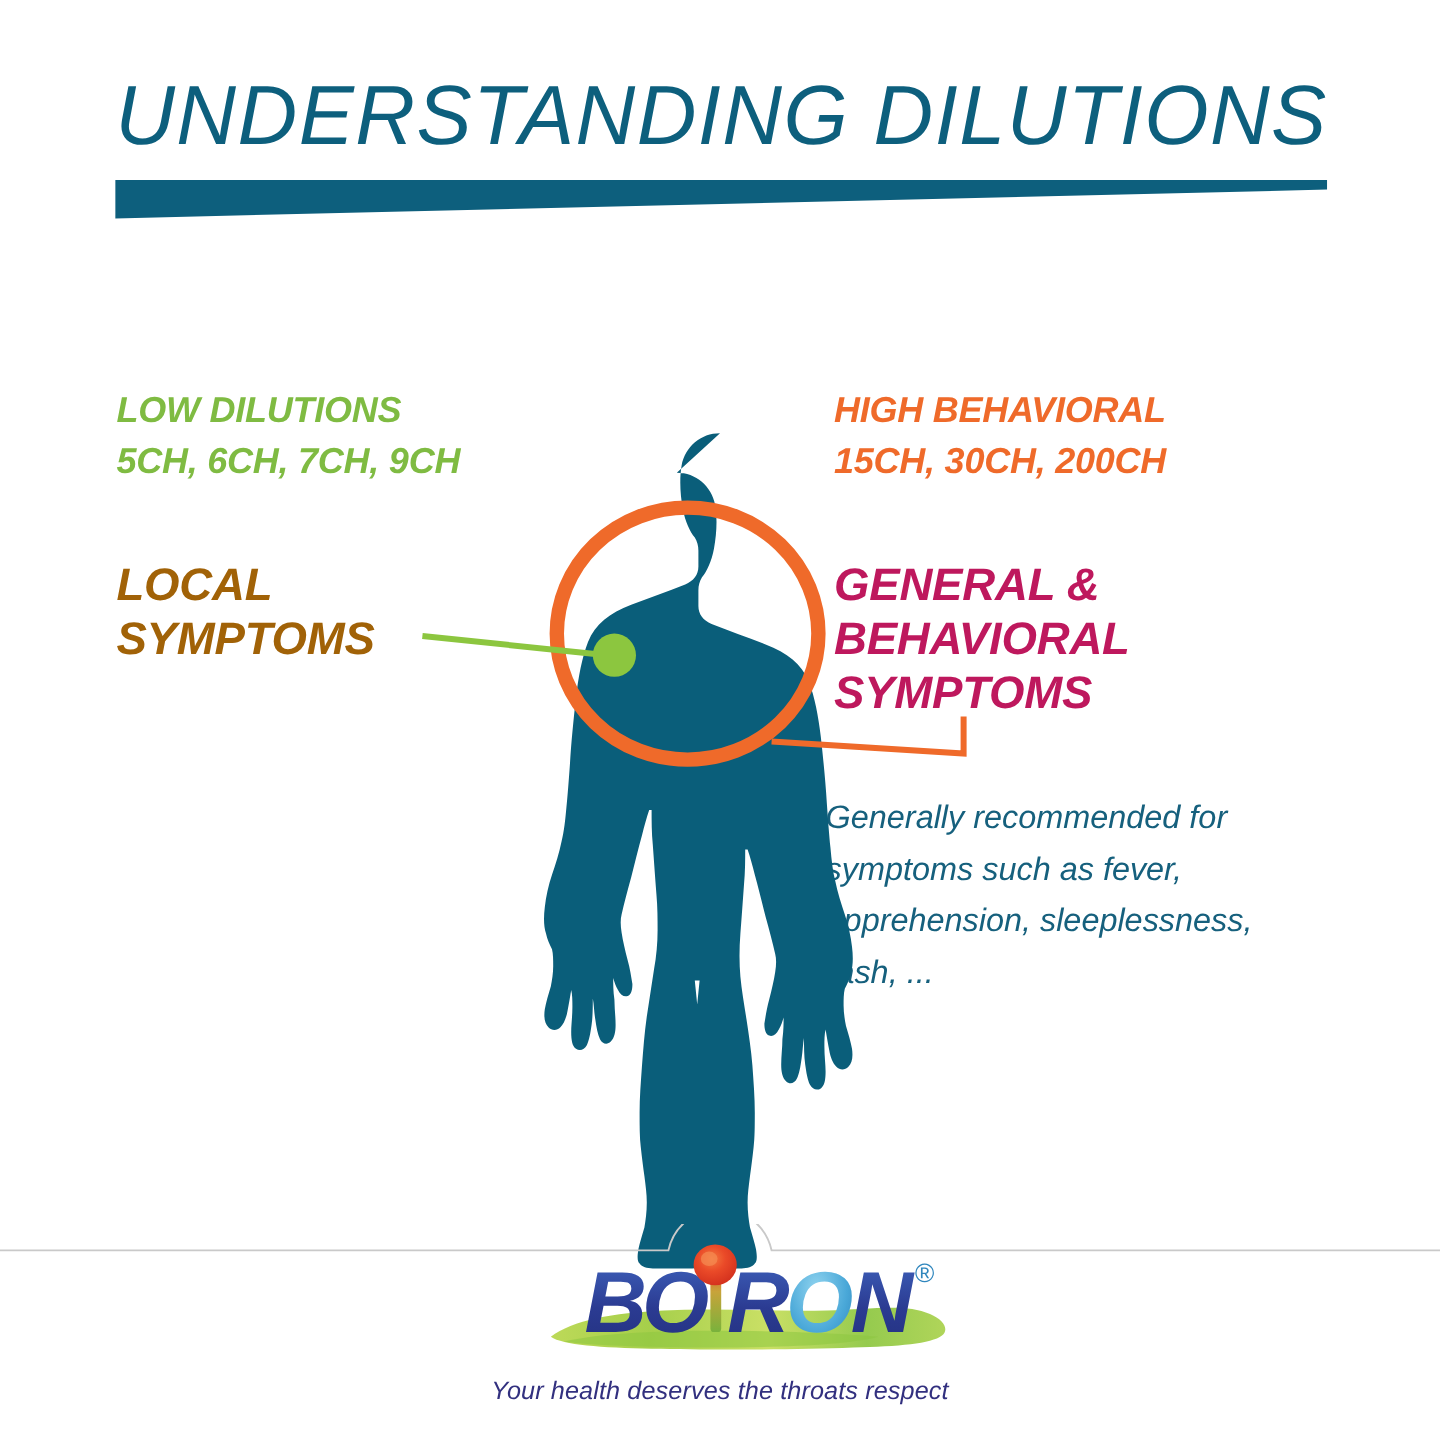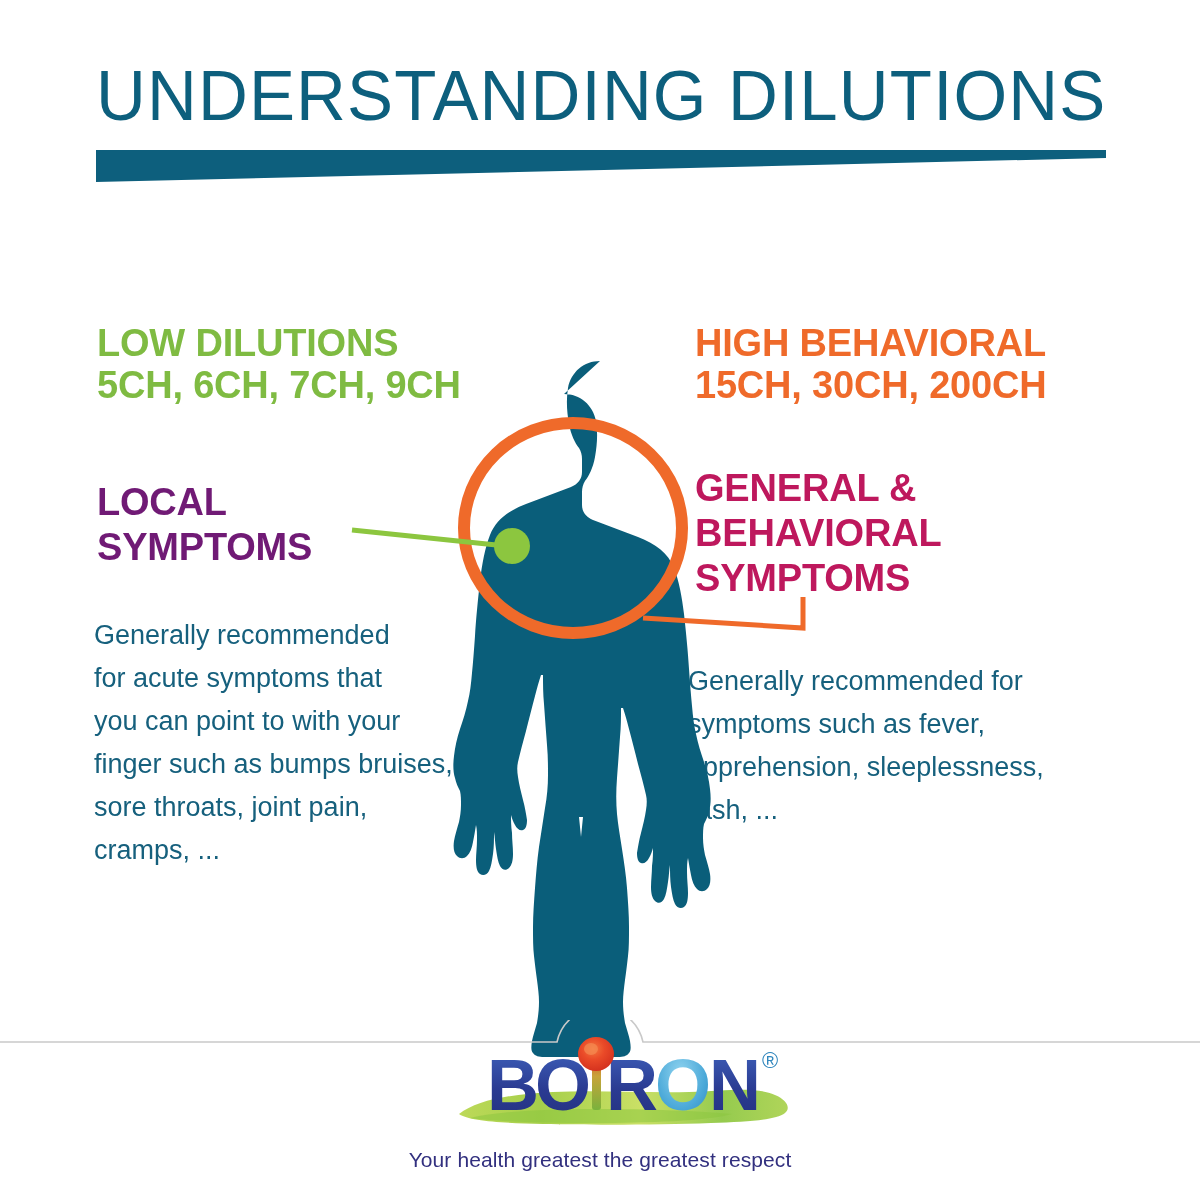--- a/index.html
+++ b/index.html
@@ -14,20 +14,21 @@
     overflow: hidden;
     position: relative;
   }
 
   #infographic {
     position: absolute;
     inset: 0;
     width: 1200px;
     height: 1200px;
     background: #ffffff;
+    font-style: italic;
   }
 
   
   .header-title {
     position: absolute;
     left: 96px;
     top: 58px;
     width: 1010px;
     font-size: 70px;
     line-height: 76px;
@@ -44,21 +45,21 @@
     left: 96px;
     top: 150px;
     width: 1010px;
     height: 40px;
   }
 
   
   .kicker {
     position: absolute;
     font-weight: 700;
-    font-size: 38px;
+    font-size: 30px;
     line-height: 42px;
     letter-spacing: -0.2px;
     white-space: pre-line;
   }
   .kicker-low {
     left: 97px;
     top: 322px;
     color: #7fbb42;
   }
   .kicker-high {
@@ -71,22 +72,21 @@
     position: absolute;
     font-weight: 700;
     font-size: 38px;
     line-height: 45px;
     letter-spacing: -0.2px;
     white-space: pre-line;
   }
   .sub-local {
     left: 97px;
     top: 466px;
-    color: #701a75;
-    margin-top: 14px;
+    color: #a16207;
   }
   .sub-general {
     left: 695px;
     top: 466px;
     color: #be185d;
   }
 
   
   .body-copy {
     position: absolute;
@@ -163,26 +163,20 @@
       <polygon points="0,0 1010,0 1010,8 0,32" fill="#0d5f7d"></polygon>
     </svg>
   </div>
 
   <div class="kicker kicker-low">LOW DILUTIONS
 5CH, 6CH, 7CH, 9CH</div>
 
   <div class="sub sub-local">LOCAL
 SYMPTOMS</div>
 
-  <div class="body-copy body-left">Generally recommended
-for acute symptoms that
-you can point to with your
-finger such as bumps bruises,
-sore throats, joint pain,
-cramps, ...</div>
 
   <div class="kicker kicker-high">HIGH BEHAVIORAL
 15CH, 30CH, 200CH</div>
 
   <div class="sub sub-general">GENERAL &amp;
 BEHAVIORAL
 SYMPTOMS</div>
 
   <div class="body-copy body-right">Generally recommended for
 symptoms such as fever,
@@ -419,15 +413,15 @@
         </g>
 
         <ellipse cx="596" cy="24" rx="18" ry="17" fill="url(#poppyGrad)"></ellipse>
         <ellipse cx="591" cy="19" rx="7" ry="6" fill="#f58b52" opacity="0.7"></ellipse>
 
         <text x="762" y="38" font-family="'Liberation Sans', sans-serif" font-size="22" font-weight="400" fill="#2f86bd">®</text>
       </svg>
     </div>
   </div>
 
-  <div class="tagline">Your health greatest the greatest respect</div>
+  <div class="tagline">Your health deserves the throats respect</div>
 
 </div>
 
 </body></html>

